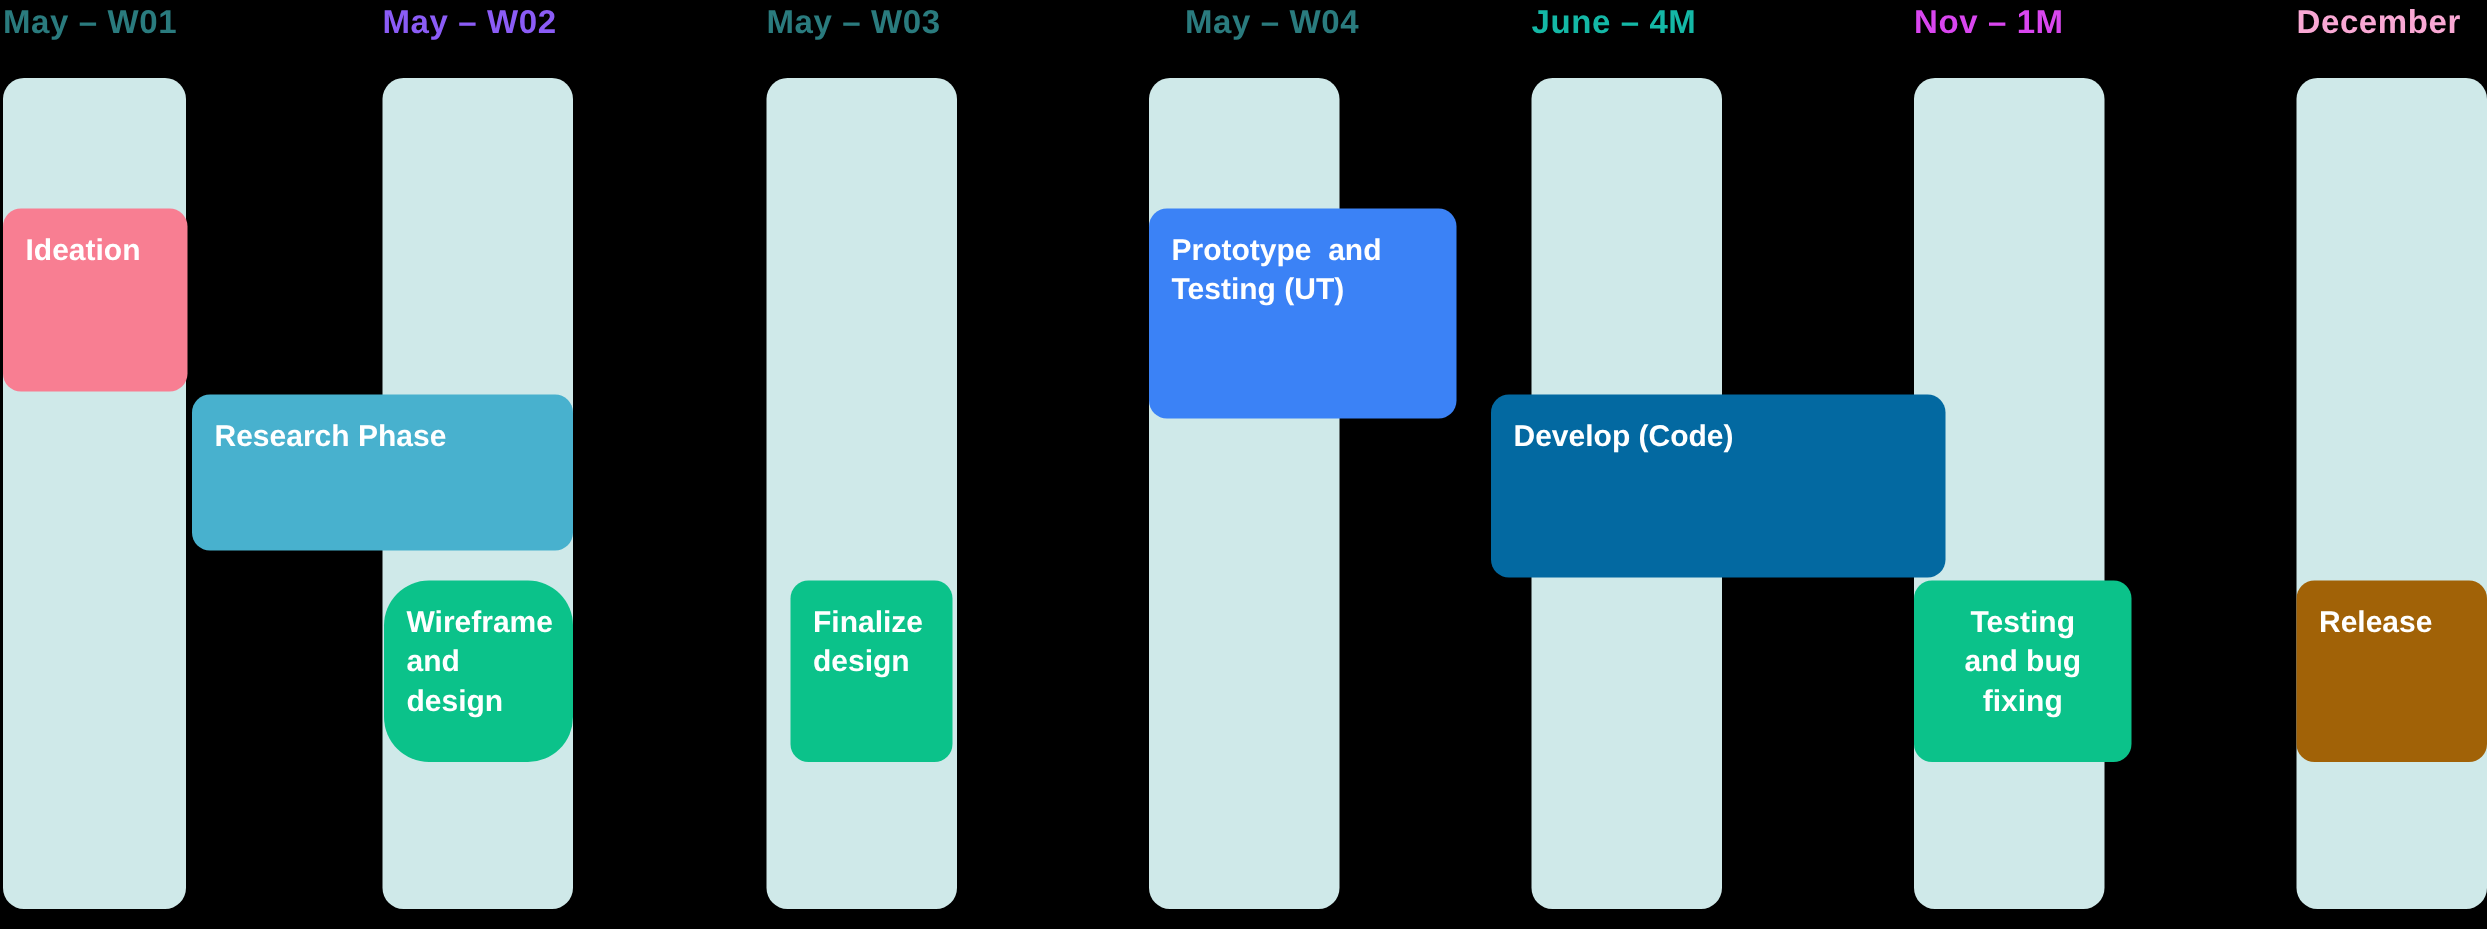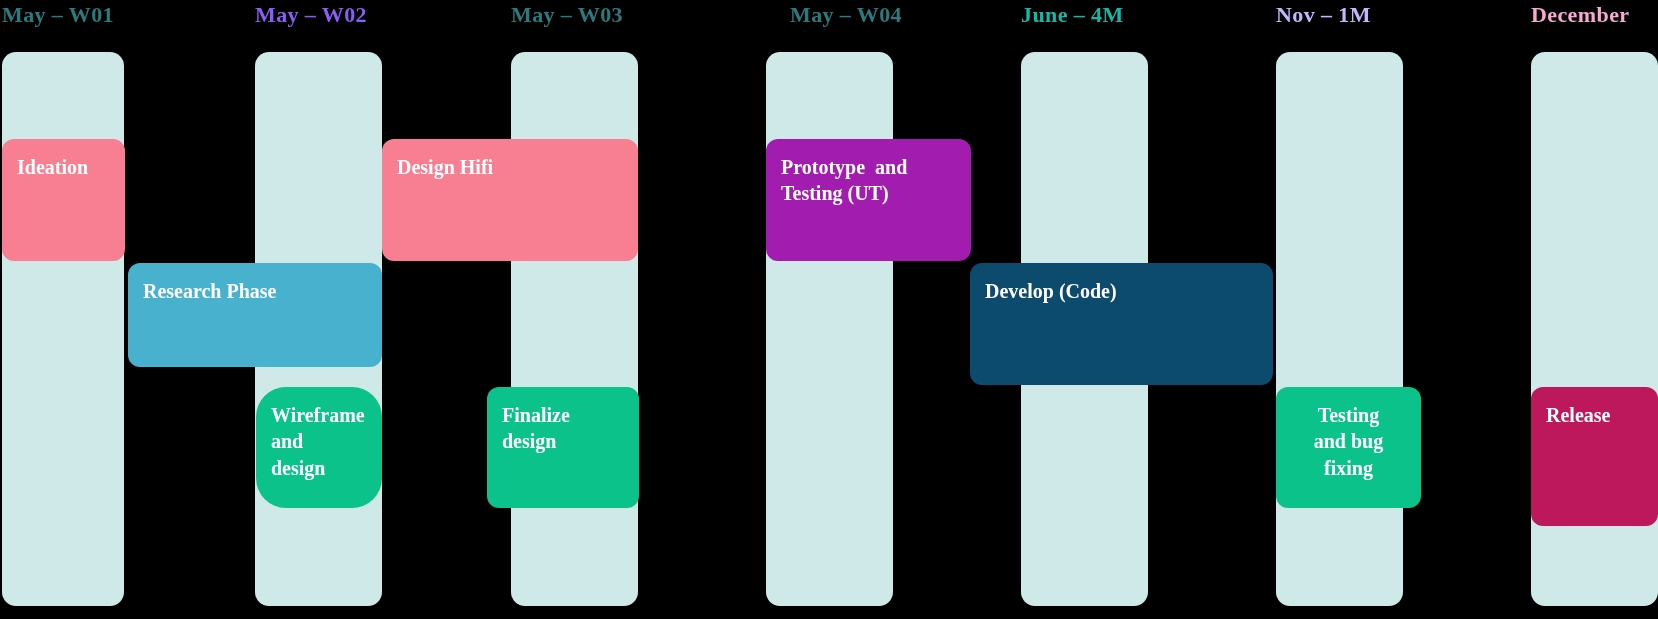--- a/index.html
+++ b/index.html
@@ -1,21 +1,21 @@
 <!DOCTYPE html>
 <html><head>
 <meta charset="utf-8">
 <style>
   html, body { margin: 0; padding: 0; background: #000000; }
   .stage {
     position: relative;
     width: 1658px;
     height: 619px;
     overflow: hidden;
-    font-family: Liberation Serif, serif;
+    font-family: Liberation Sans, sans-serif;
   }
   .col-header {
     position: absolute;
     top: 2px;
     font-size: 22px;
     font-weight: 700;
     letter-spacing: 0.4px;
     white-space: nowrap;
   }
   .time-col {
@@ -41,32 +41,31 @@
     <div class="col-header" style="left: 2px; color: rgb(42, 123, 126);">May – W01</div>
     <div class="time-col" style="left: 2px; width: 122px; top: 52px; height: 554px; background: rgb(207, 233, 233);"></div>
     <div class="col-header" style="left: 255px; color: #8b5cf6;">May – W02</div>
     <div class="time-col" style="left: 255px; width: 127px; top: 52px; height: 554px; background: rgb(207, 233, 233);"></div>
     <div class="col-header" style="left: 511px; color: rgb(42, 123, 126);">May – W03</div>
     <div class="time-col" style="left: 511px; width: 127px; top: 52px; height: 554px; background: rgb(207, 233, 233);"></div>
     <div class="col-header" style="left: 790px; color: rgb(42, 123, 126);">May – W04</div>
     <div class="time-col" style="left: 766px; width: 127px; top: 52px; height: 554px; background: rgb(207, 233, 233);"></div>
     <div class="col-header" style="left: 1021px; color: #14b8a6;">June – 4M</div>
     <div class="time-col" style="left: 1021px; width: 127px; top: 52px; height: 554px; background: rgb(207, 233, 233);"></div>
-    <div class="col-header" style="left: 1276px; color: #c4b5fd;">Nov – 1M</div>
+    <div class="col-header" style="left: 1276px; color: #d946ef;">Nov – 1M</div>
     <div class="time-col" style="left: 1276px; width: 127px; top: 52px; height: 554px; background: rgb(207, 233, 233);"></div>
     <div class="col-header" style="left: 1531px; color: #f9a8d4;">December</div>
     <div class="time-col" style="left: 1531px; width: 127px; top: 52px; height: 554px; background: rgb(207, 233, 233);"></div>
     <div class="task" style="left: 2px; width: 123px; top: 139px; height: 122px; background: rgb(248, 126, 146); color: rgb(255, 255, 255);">Ideation</div>
     <div class="task" style="left: 128px; width: 254px; top: 263px; height: 104px; background: rgb(72, 177, 206); color: rgb(255, 255, 255);">Research Phase</div>
     <div class="task" style="left: 256px; width: 126px; top: 387px; height: 121px; background: rgb(11, 194, 138); color: rgb(255, 255, 255); border-radius: 30px;">Wireframe
 and
 design</div>
-    <div class="task" style="left: 382px; width: 256px; top: 139px; height: 122px; background: rgb(248, 126, 146); color: rgb(255, 255, 255);">Design Hifi</div>
-    <div class="task" style="left: 487px; width: 152px; top: 387px; height: 121px; background: rgb(11, 194, 138); color: rgb(255, 255, 255);">Finalize
+    <div class="task" style="left: 527px; width: 108px; top: 387px; height: 121px; background: rgb(11, 194, 138); color: rgb(255, 255, 255);">Finalize
 design</div>
-    <div class="task" style="left: 766px; width: 205px; top: 139px; height: 122px; background: #a21caf; color: rgb(255, 255, 255);">Prototype  and
+    <div class="task" style="left: 766px; width: 205px; top: 139px; height: 140px; background: #3b82f6; color: rgb(255, 255, 255);">Prototype  and
 Testing (UT)</div>
-    <div class="task" style="left: 970px; width: 303px; top: 263px; height: 122px; background: #0c4a6e; color: rgb(255, 255, 255);">Develop (Code)</div>
+    <div class="task" style="left: 994px; width: 303px; top: 263px; height: 122px; background: #0369a1; color: rgb(255, 255, 255);">Develop (Code)</div>
     <div class="task" style="left: 1276px; width: 145px; top: 387px; height: 121px; background: rgb(11, 194, 138); color: rgb(255, 255, 255); text-align: center;">Testing
 and bug
 fixing</div>
-    <div class="task" style="left: 1531px; width: 127px; top: 387px; height: 139px; background: #be185d; color: rgb(255, 255, 255);">Release</div>
+    <div class="task" style="left: 1531px; width: 127px; top: 387px; height: 121px; background: #a16207; color: rgb(255, 255, 255);">Release</div>
   </div>
 
 </body></html>

